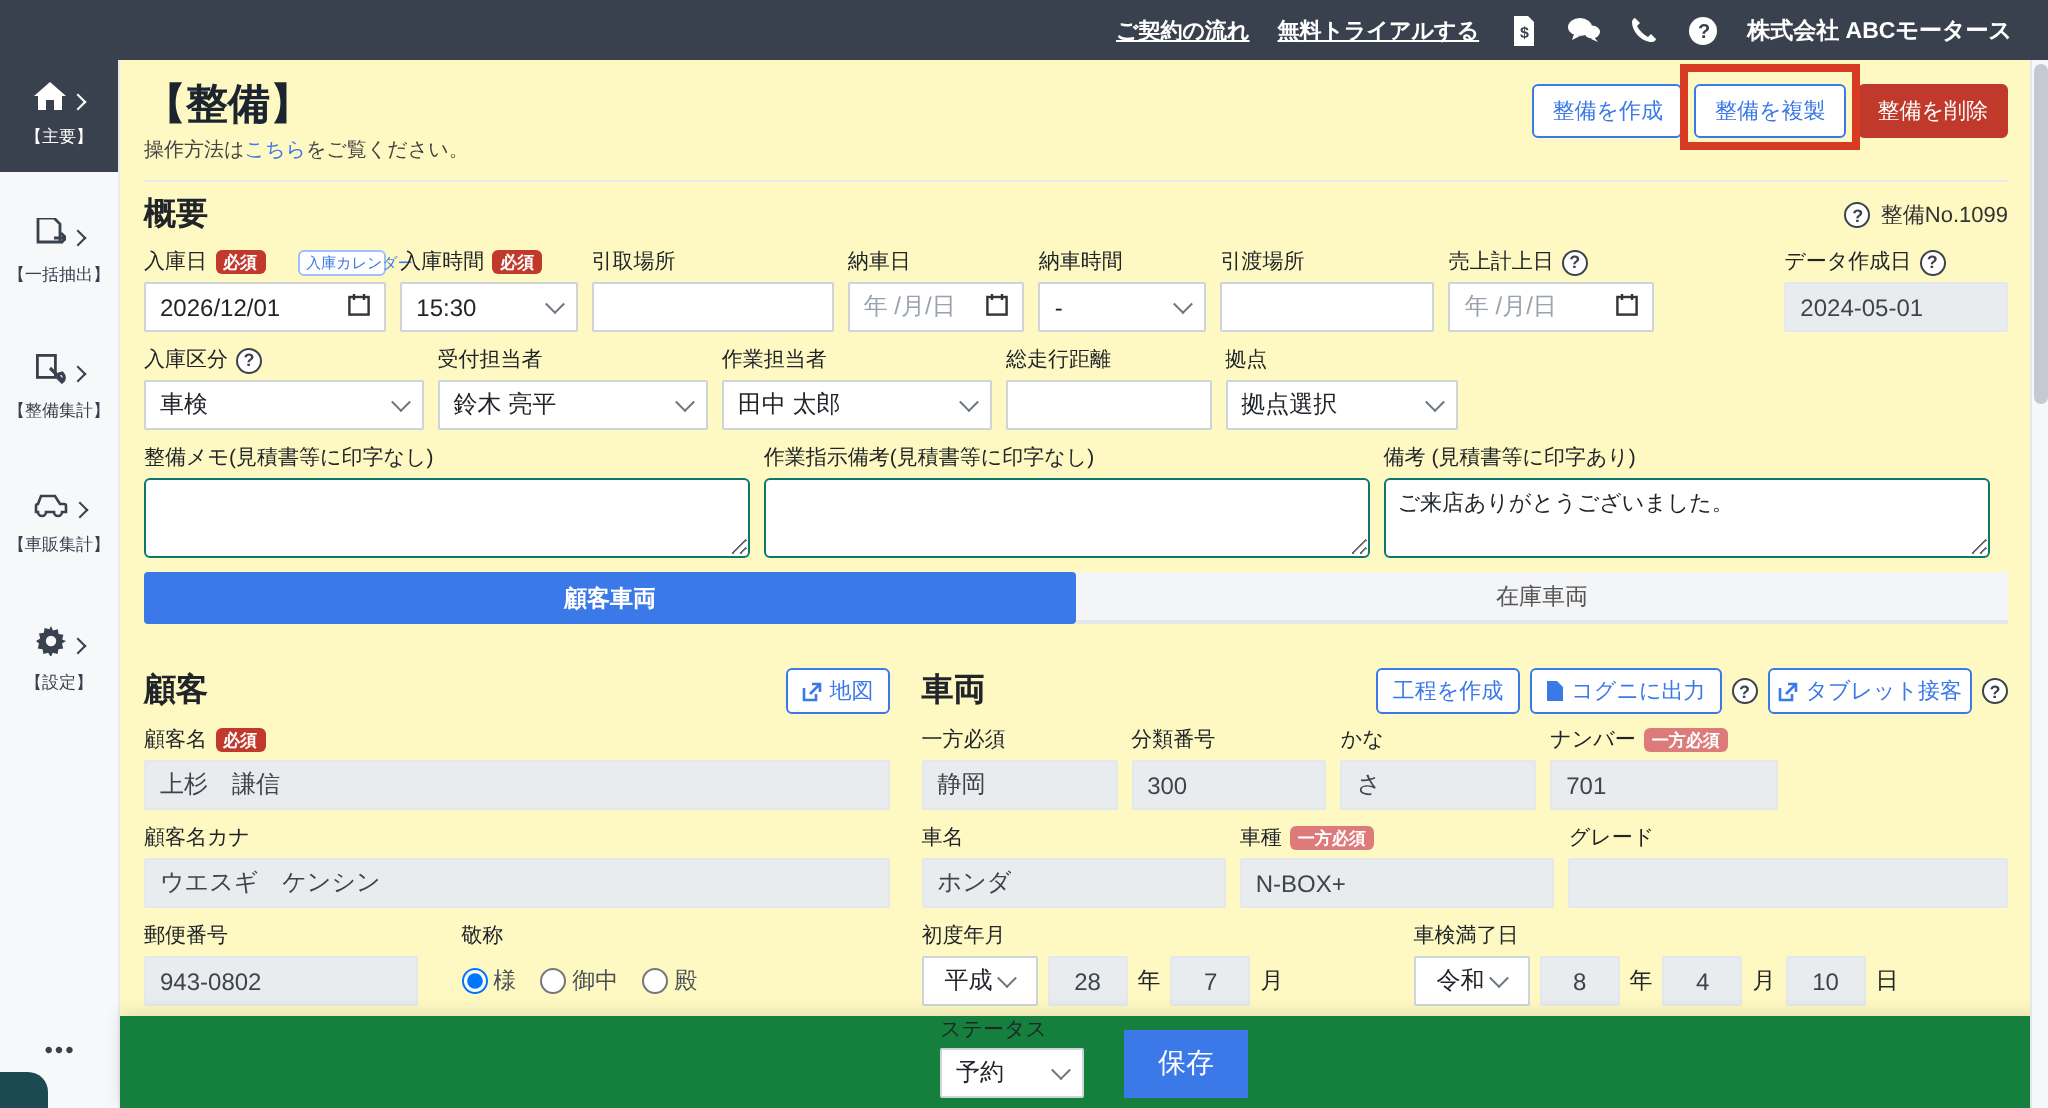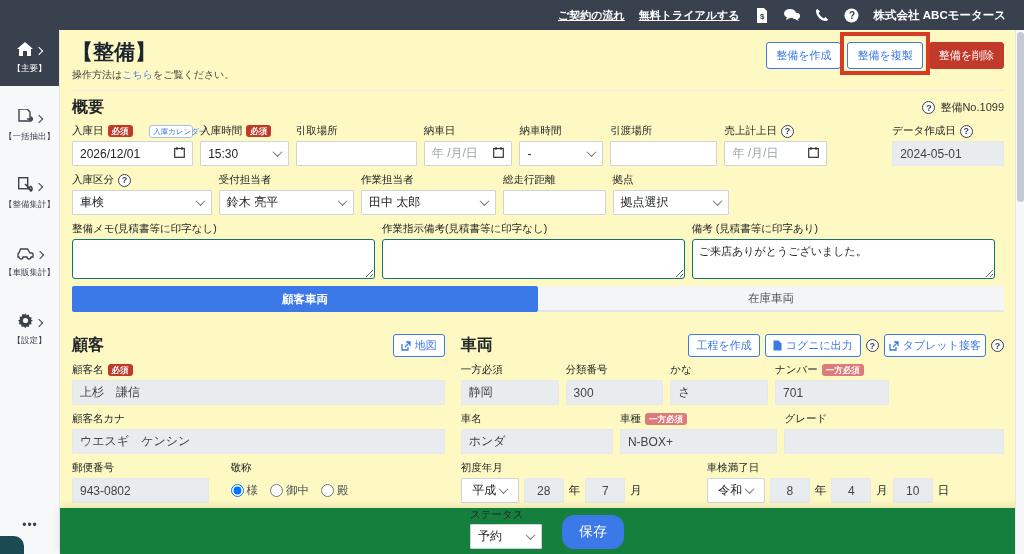--- a/index.html
+++ b/index.html
@@ -63,21 +63,21 @@
   .radio-row{display:flex;align-items:center;gap:4px;height:25px;font-size:11.5px;color:#495057}
   .radio-row label{margin-right:8px;display:inline-flex;align-items:center;gap:3px}
   .era-row{display:flex;align-items:center;gap:5px;font-size:11.5px;color:#212529}
   .era-row .inp{width:40px;justify-content:center}
   .era-row .sel-era{width:58px}
   
   .bottombar{position:fixed;left:60px;bottom:0;width:964px;height:46px;background:#15803d;box-shadow:0 -2px 8px rgba(0,0,0,.10);display:flex;align-items:flex-end;padding:4px 0 5px 410px;gap:20px;z-index:45}
   .status-group{display:flex;flex-direction:column}
   .status-group .lbl{margin-bottom:2px}
   .status-sel{width:72px}
-  .save-btn{background:#3b78e8;color:#fff;border:none;border-radius:12px;font-size:14px;padding:8px 17px;cursor:pointer}
+  .save-btn{background:#3b78e8;color:#fff;border:none;border-radius:0;font-size:14px;padding:8px 17px;cursor:pointer}
   
   .scrollbar{position:fixed;right:0;top:30px;width:9px;height:524px;background:#f6f7f8;border-left:1px solid #e4e6e9;z-index:55}
   .sb-thumb{position:absolute;top:2px;left:1px;width:7px;height:170px;background:#c4cad1;border-radius:4px}
   .ext-ico,.file-ico{flex:none;display:inline-flex}
 </style>
 </head>
 <body>
 
 <div class="topbar">
   <a href="#">ご契約の流れ</a>

